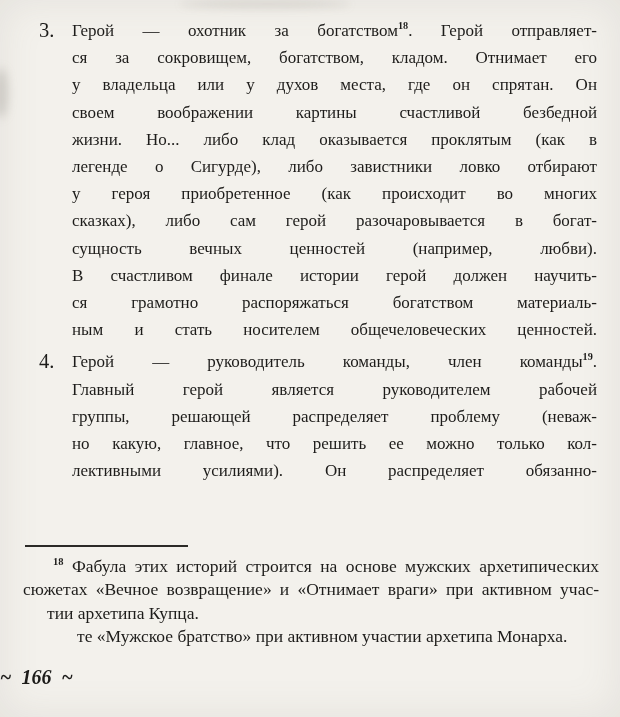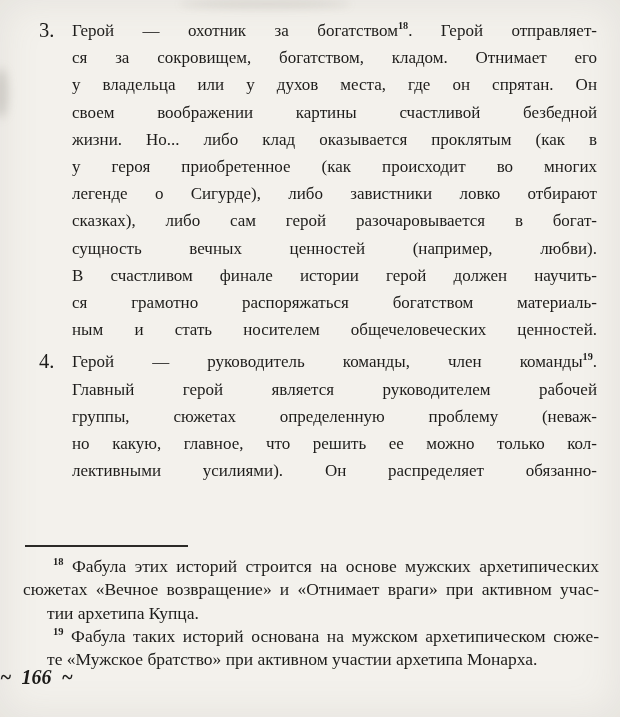--- a/index.html
+++ b/index.html
@@ -106,50 +106,49 @@
 
   <div class="main-text">
     <div class="item">
       <span class="item-marker">3.</span>
       <div class="item-lines">
           <div class="line">Герой — охотник за богатством<sup>18</sup>. Герой отправляет-</div>
           <div class="line">ся за сокровищем, богатством, кладом. Отнимает его</div>
           <div class="line">у владельца или у духов места, где он спрятан. Он</div>
           <div class="line">своем воображении картины счастливой безбедной</div>
           <div class="line">жизни. Но... либо клад оказывается проклятым (как в</div>
+          <div class="line">легенде о Сигурде), либо завистники ловко отбирают</div>
           <div class="line">у героя приобретенное (как происходит во многих</div>
-          <div class="line">легенде о Сигурде), либо завистники ловко отбирают</div>
           <div class="line">сказках), либо сам герой разочаровывается в богат-</div>
           <div class="line">сущность вечных ценностей (например, любви).</div>
           <div class="line">В счастливом финале истории герой должен научить-</div>
           <div class="line">ся грамотно распоряжаться богатством материаль-</div>
           <div class="line">ным и стать носителем общечеловеческих ценностей.</div>
         </div>
     </div>
     <div class="item">
       <span class="item-marker">4.</span>
       <div class="item-lines">
           <div class="line">Герой — руководитель команды, член команды<sup>19</sup>.</div>
           <div class="line">Главный герой является руководителем рабочей</div>
-          <div class="line">группы, сюжетах определенную проблему (неваж-</div>
+          <div class="line">группы, решающей распределяет проблему (неваж-</div>
           <div class="line">но какую, главное, что решить ее можно только кол-</div>
           <div class="line">лективными усилиями). Он распределяет обязанно-</div>
         </div>
     </div>
   </div>
 
   <div class="footnote-sep"></div>
 
   <div class="footnotes">
     <div class="footnote">
         <div class="line"><sup>18</sup> Фабула этих историй строится на основе мужских архетипических</div>
         <div class="line">сюжетах «Вечное возвращение» и «Отнимает враги» при активном учас-</div>
         <div class="line short">тии архетипа Купца.</div>
       </div>
     <div class="footnote">
-        <div class="line"><sup>19</sup> Фабула таких историй основана на мужском архетипическом сюже-</div>
         <div class="line short">те «Мужское братство» при активном участии архетипа Монарха.</div>
       </div>
   </div>
 
   <div class="page-number">~ 166 ~</div>
 
 </div>
 
 </body></html>

